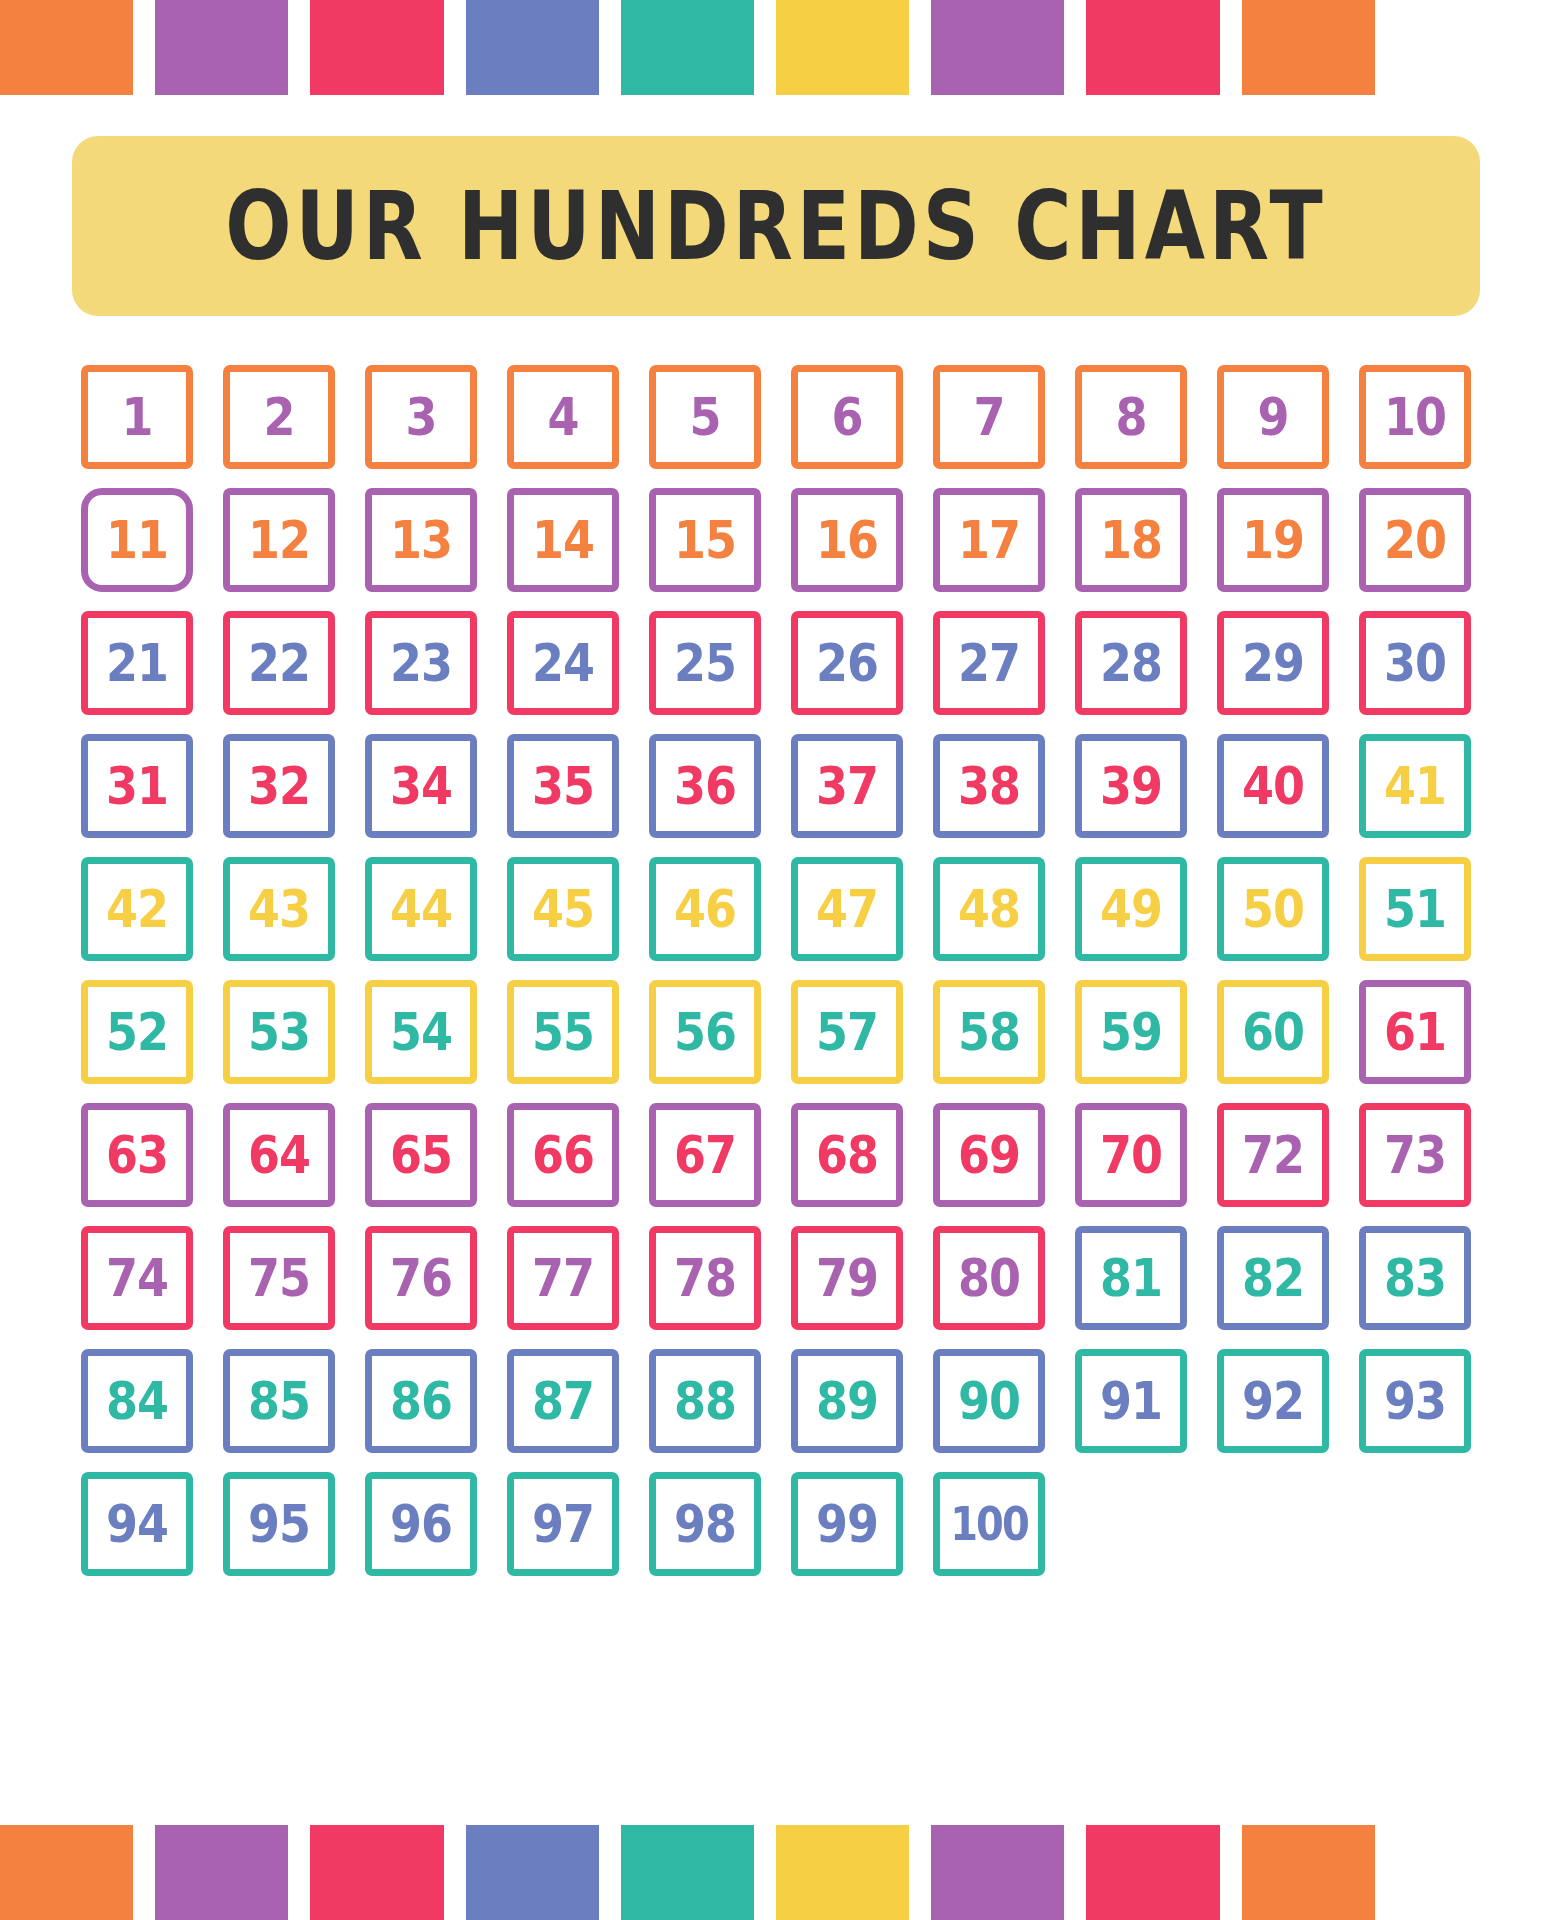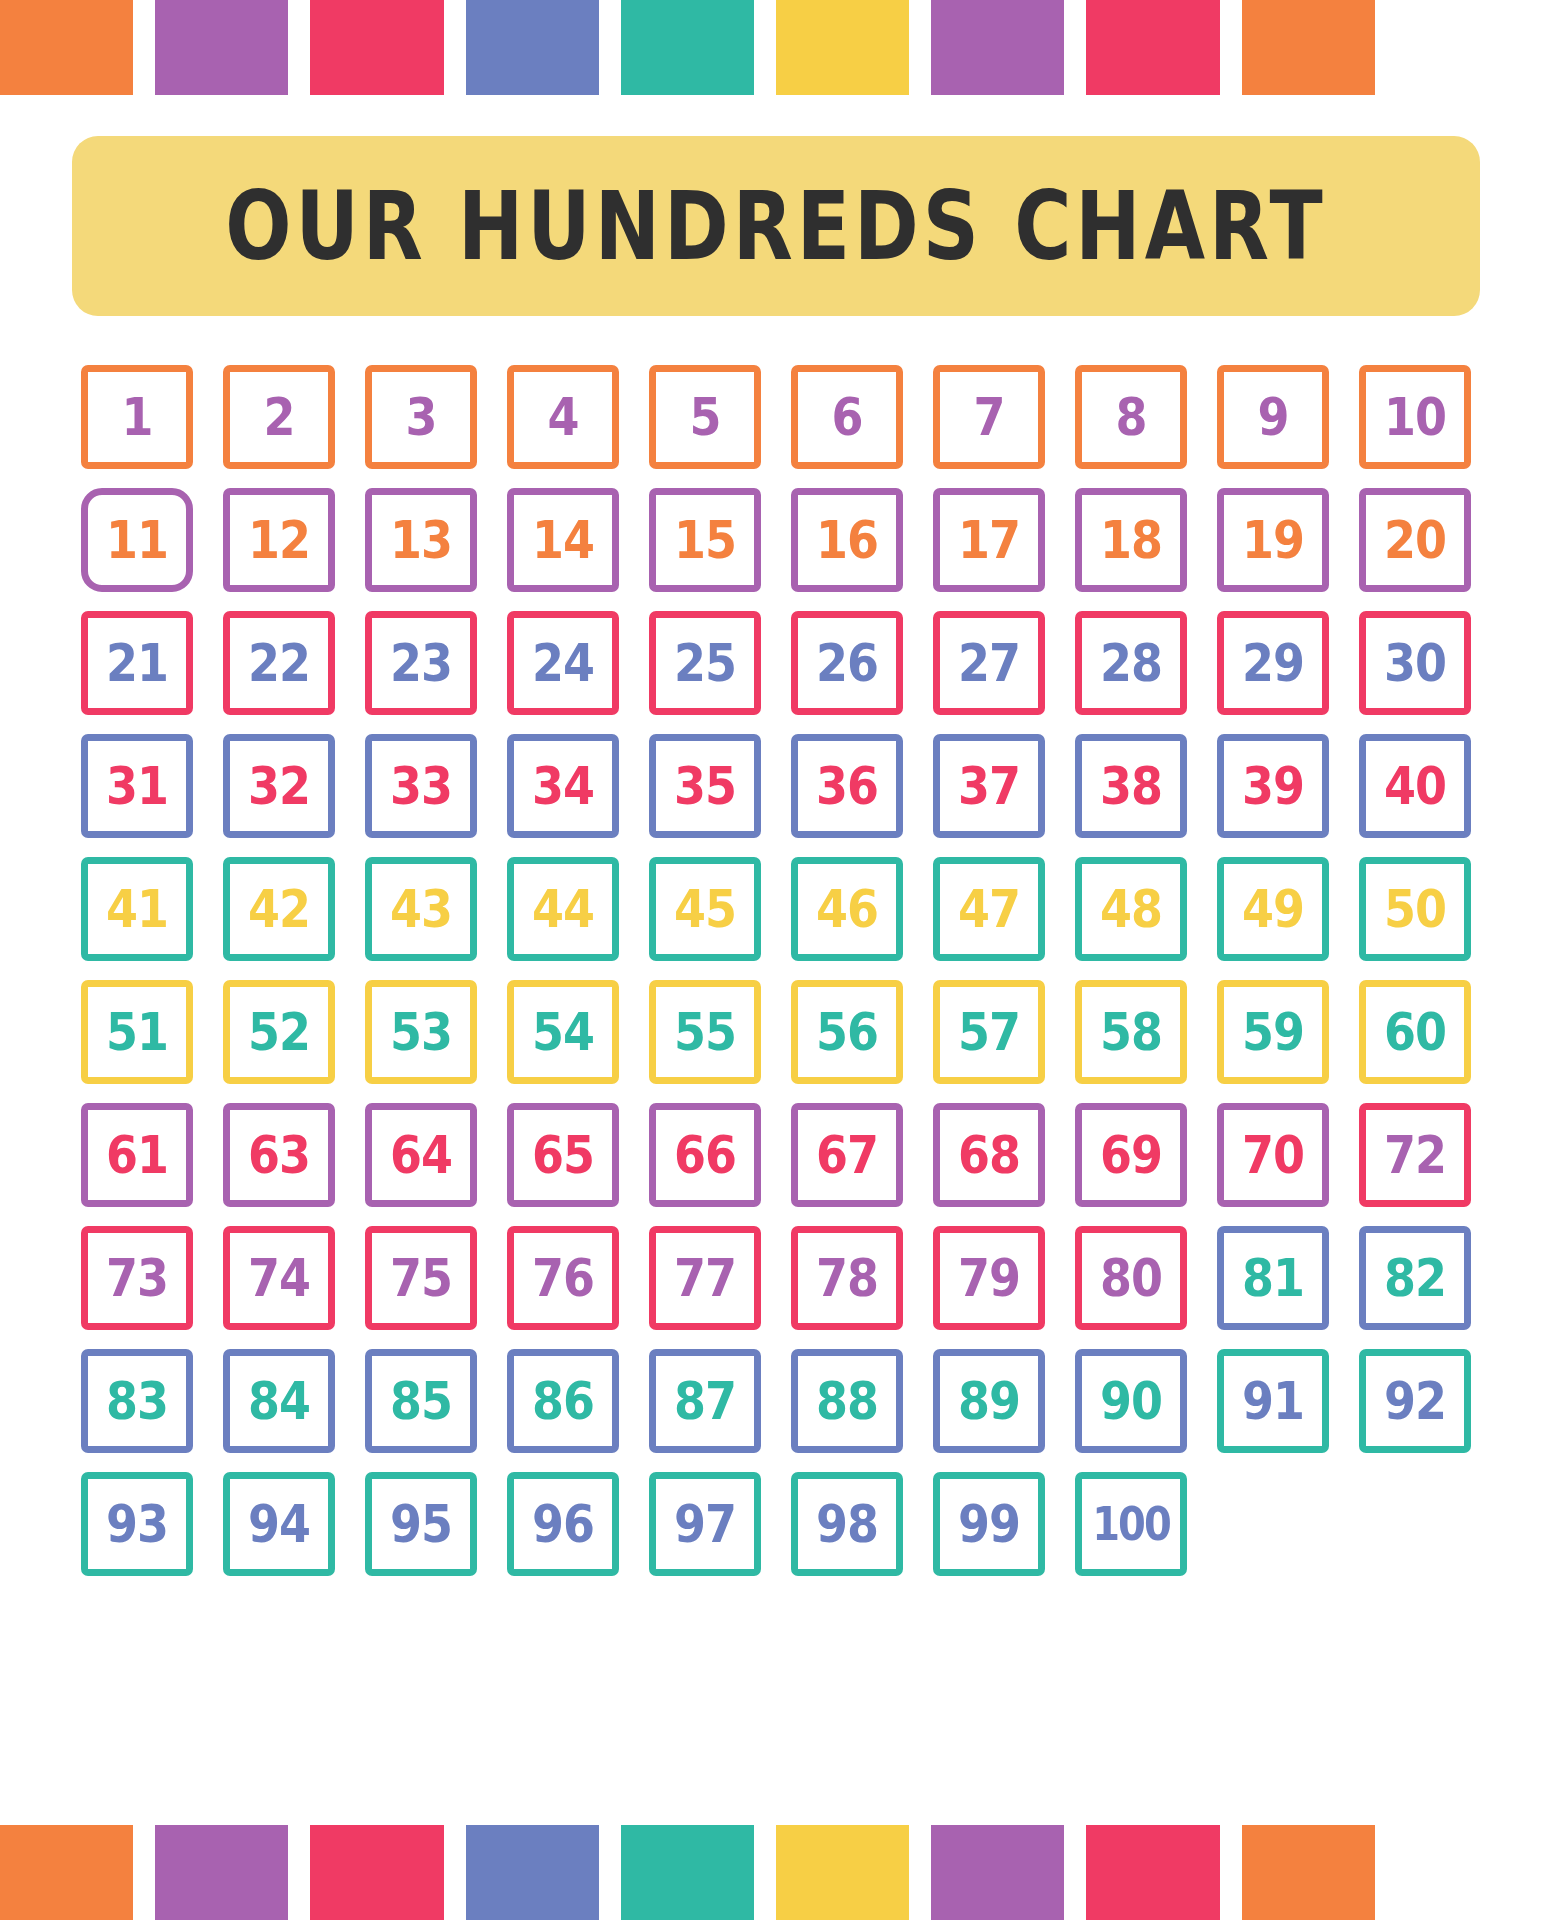--- a/index.html
+++ b/index.html
@@ -311,25 +311,20 @@
           <div class="num" style="color: rgb(240, 58, 100);">31</div>
         </div>
       </div>
       <div class="cell">
         <div class="box" style="border-color: rgb(107, 127, 192);">
           <div class="num" style="color: rgb(240, 58, 100);">32</div>
         </div>
       </div>
       <div class="cell">
         <div class="box" style="border-color: rgb(107, 127, 192);">
-          <div class="num" style="color: rgb(240, 58, 100);">33</div>
-        </div>
-      </div>
-      <div class="cell">
-        <div class="box" style="border-color: rgb(107, 127, 192);">
           <div class="num" style="color: rgb(240, 58, 100);">34</div>
         </div>
       </div>
       <div class="cell">
         <div class="box" style="border-color: rgb(107, 127, 192);">
           <div class="num" style="color: rgb(240, 58, 100);">35</div>
         </div>
       </div>
       <div class="cell">
         <div class="box" style="border-color: rgb(107, 127, 192);">

